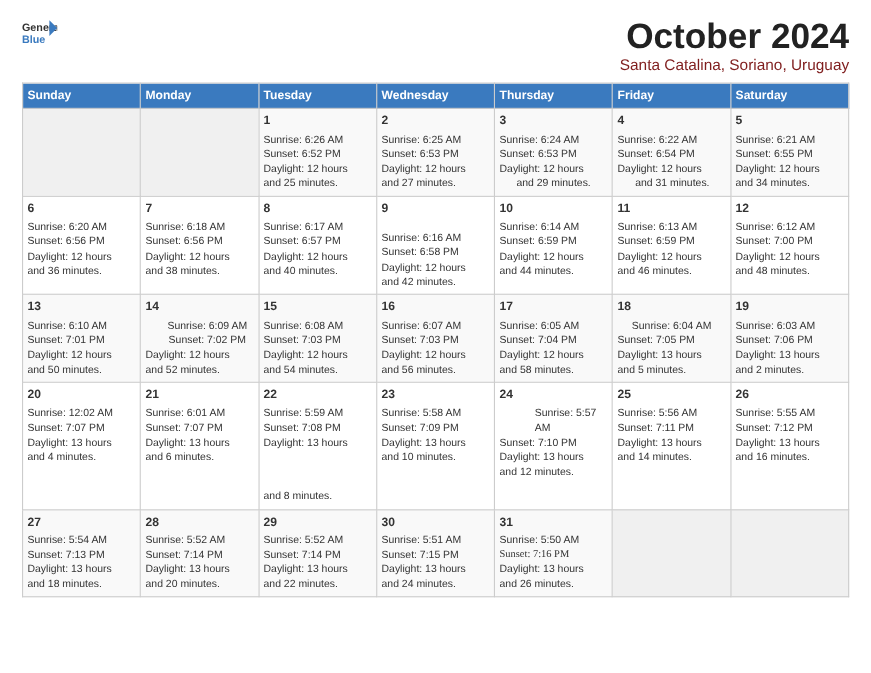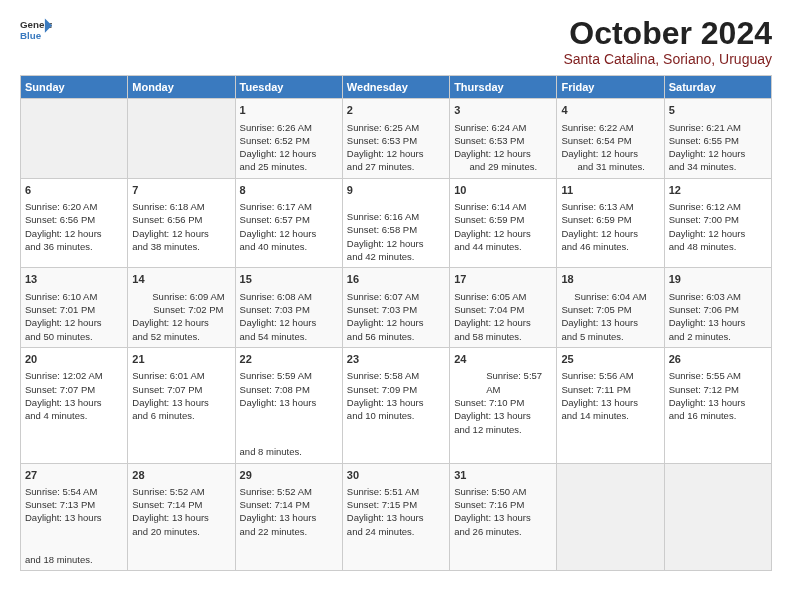--- a/index.html
+++ b/index.html
@@ -304,21 +304,21 @@
             <span style="display: block;">Daylight: 13 hours</span>
             <span style="display: block;">and 16 minutes.</span>
           </td>
         </tr>
         <tr>
           <td>
             <span class="day-num">27</span>
             <span style="display: block;">Sunrise: 5:54 AM</span>
             <span style="display: block;">Sunset: 7:13 PM</span>
             <span style="display: block;">Daylight: 13 hours</span>
-            <span style="display: block; margin-top: 28px;">and 18 minutes.</span>
+            <span style="display: block;">and 18 minutes.</span>
           </td>
           <td>
             <span class="day-num">28</span>
             <span style="display: block;">Sunrise: 5:52 AM</span>
             <span style="display: block;">Sunset: 7:14 PM</span>
             <span style="display: block;">Daylight: 13 hours</span>
             <span style="display: block;">and 20 minutes.</span>
           </td>
           <td>
             <span class="day-num">29</span>
@@ -330,21 +330,21 @@
           <td>
             <span class="day-num">30</span>
             <span style="display: block;">Sunrise: 5:51 AM</span>
             <span style="display: block;">Sunset: 7:15 PM</span>
             <span style="display: block;">Daylight: 13 hours</span>
             <span style="display: block;">and 24 minutes.</span>
           </td>
           <td>
             <span class="day-num">31</span>
             <span style="display: block;">Sunrise: 5:50 AM</span>
-            <span style="display: block;">Sunset: 7:16 PM</span>
+            <span style="display: block; font-family: Liberation Serif, serif;">Sunset: 7:16 PM</span>
             <span style="display: block;">Daylight: 13 hours</span>
             <span style="display: block;">and 26 minutes.</span>
           </td>
           <td class="empty"></td>
           <td class="empty"></td>
         </tr>
       </tbody>
   </table>
 </div>
 

